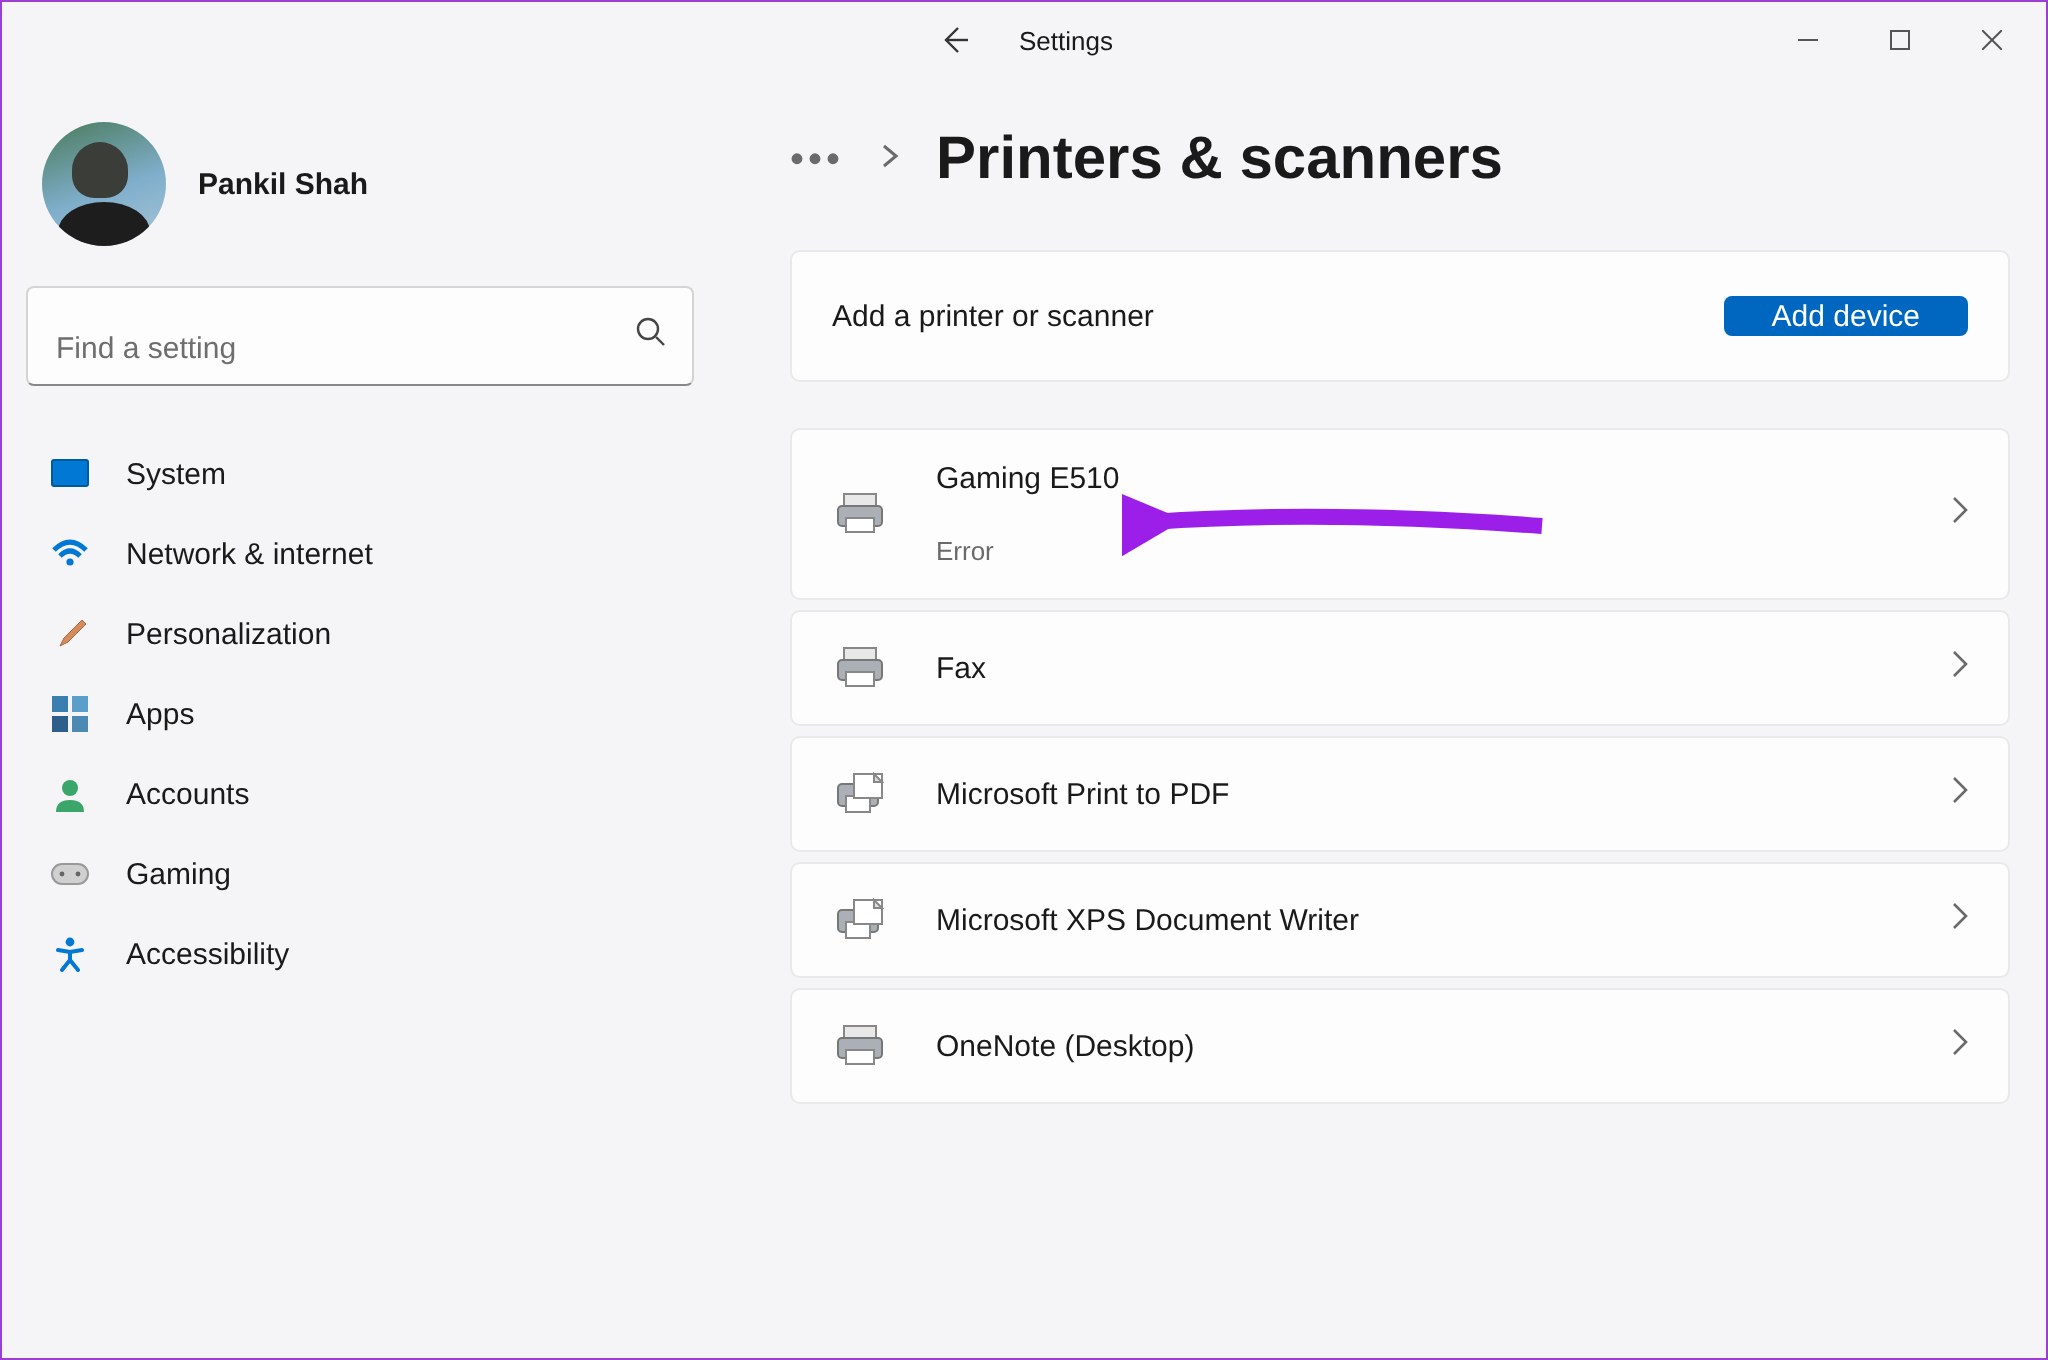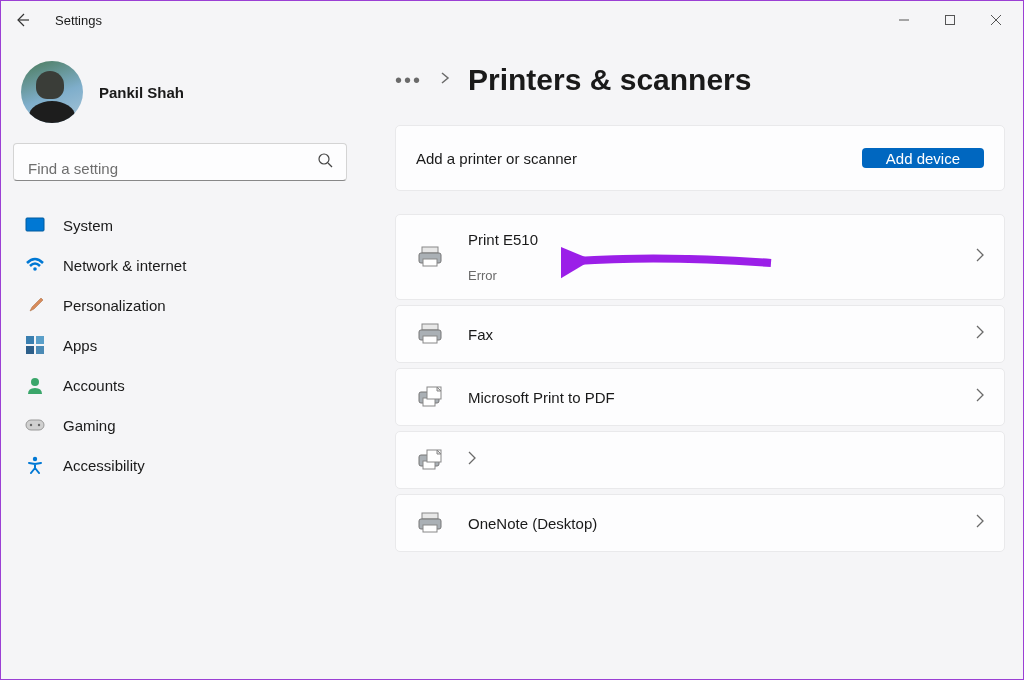--- a/index.html
+++ b/index.html
@@ -1,30 +1,30 @@
 <!DOCTYPE html>
 <html><head>
 <meta charset="utf-8">
 <style>
 * { margin: 0; padding: 0; box-sizing: border-box; font-family: "Segoe UI", -apple-system, sans-serif; }
 body { width: 1024px; height: 680px; background: #f5f5f7; position: relative; overflow: hidden; border: 1px solid #9b3fd4; }
-.titlebar { height: 38px; display: flex; align-items: center; padding: 0 12px; }
+.titlebar { height: 38px; display: flex; align-items: center; padding: 0 12px; justify-content: center; }
 .back-btn { width: 18px; height: 18px; display: flex; align-items: center; justify-content: center; cursor: pointer; color: #333; }
 .app-title { margin-left: 24px; font-size: 13px; color: #1a1a1a; }
 .win-controls { position: absolute; top: 4px; right: 4px; display: flex; gap: 0; }
 .win-btn { width: 46px; height: 30px; display: flex; align-items: center; justify-content: center; color: #555; }
 .container { display: flex; height: calc(100% - 38px); }
 .sidebar { width: 358px; padding: 10px 12px 0 12px; }
 .user-block { display: flex; align-items: center; gap: 16px; padding: 12px 8px 20px 8px; }
 .avatar { width: 62px; height: 62px; border-radius: 50%; background: linear-gradient(160deg, #4a7a5a 0%, #7faecb 55%, #a8c5d8 100%); position: relative; overflow: hidden; }
 .avatar::after { content:""; position:absolute; top:10px; left:15px; width:28px; height:28px; background:#3a3d38; border-radius:50% 50% 40% 40%; }
 .avatar::before { content:""; position:absolute; bottom:-8px; left:8px; width:46px; height:30px; background:#1d1d1d; border-radius:50% 50% 0 0; }
 .user-name { font-size: 15px; font-weight: 600; color: #1a1a1a; }
 .search-wrap { position: relative; margin-bottom: 24px; }
-.search-input { width: 100%; height: 38px; border: 1px solid #d4d4d4; border-bottom: 1px solid #888; border-radius: 4px; padding: 12px 40px 0 14px; font-size: 15px; background: #fdfdfe; outline: none; }
+.search-input { width: 100%; height: 50px; border: 1px solid #d4d4d4; border-bottom: 1px solid #888; border-radius: 4px; padding: 12px 40px 0 14px; font-size: 15px; background: #fdfdfe; outline: none; }
 .search-input::placeholder { color: #6e6e6e; }
 .search-icon { position: absolute; right: 14px; top: 50%; transform: translateY(-50%); color: #444; }
 .nav { list-style: none; }
 .nav-item { display: flex; align-items: center; gap: 18px; height: 40px; padding: 0 12px; border-radius: 4px; cursor: pointer; font-size: 15px; color: #1a1a1a; position: relative; }
 .nav-item.active { background: #eaeaec; }
 .nav-item.active::before { content: ""; position: absolute; left: 0; top: 10px; bottom: 10px; width: 3px; background: #0067c0; border-radius: 2px; }
 .nav-icon { width: 20px; height: 20px; display: flex; align-items: center; justify-content: center; }
 .content { flex: 1; padding: 24px 18px 0 36px; overflow: hidden; }
 .breadcrumb { display: flex; align-items: center; gap: 18px; margin-bottom: 28px; }
 .bc-dots { font-size: 20px; color: #6a6a6a; letter-spacing: 2px; cursor: pointer; }
@@ -180,21 +180,21 @@
     <div class="card">
       <div class="device-row">
         <span class="device-icon">
             <svg width="26" height="22">
               <rect x="5" y="1" width="16" height="6" fill="#e8e8e8" stroke="#888"></rect>
               <rect x="2" y="7" width="22" height="10" rx="2" fill="#aab0b5" stroke="#777"></rect>
               <rect x="6" y="13" width="14" height="7" fill="#fff" stroke="#888"></rect>
             </svg>
           </span>
         <div class="device-info">
-          <div class="device-name">Print E510</div>
+          <div class="device-name">Gaming E510</div>
           <div class="device-status">Error</div>
         </div>
         <span class="chevron"><svg width="8" height="14">
               <path d="M1 1 L7 7 L1 13" fill="none" stroke="#6a6a6a" stroke-width="1.3"></path>
             </svg></span>
       </div>
     </div>
 
     <div class="card">
       <div class="device-row">
@@ -236,20 +236,23 @@
     <div class="card">
       <div class="device-row">
         <span class="device-icon">
             <svg width="26" height="22">
               <rect x="2" y="6" width="20" height="11" rx="2" fill="#aab0b5" stroke="#777"></rect>
               <rect x="6" y="12" width="12" height="8" fill="#fff" stroke="#888"></rect>
               <rect x="10" y="1" width="14" height="12" fill="#fff" stroke="#888"></rect>
               <path d="M20 1 L24 5 L20 5 Z" fill="#ddd" stroke="#888"></path>
             </svg>
           </span>
+        <div class="device-info">
+          <div class="device-name">Microsoft XPS Document Writer</div>
+        </div>
         <span class="chevron"><svg width="8" height="14">
               <path d="M1 1 L7 7 L1 13" fill="none" stroke="#6a6a6a" stroke-width="1.3"></path>
             </svg></span>
       </div>
     </div>
 
     <div class="card">
       <div class="device-row">
         <span class="device-icon">
             <svg width="26" height="22">

